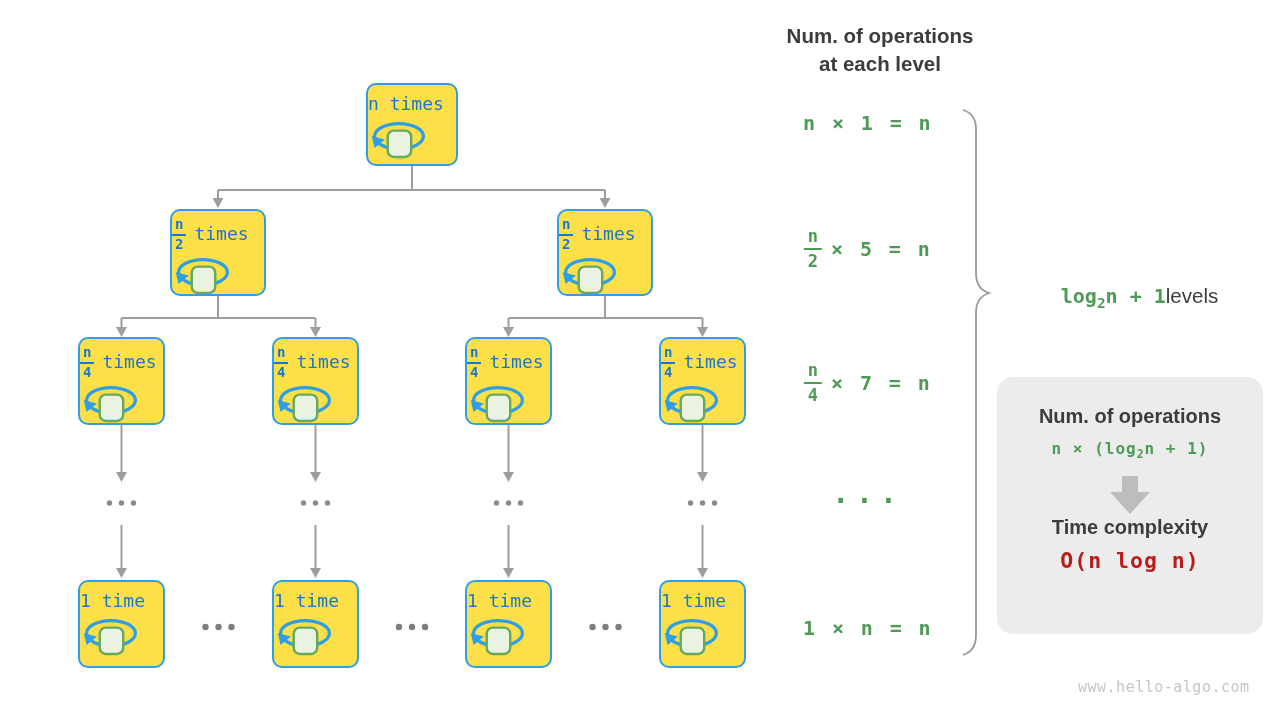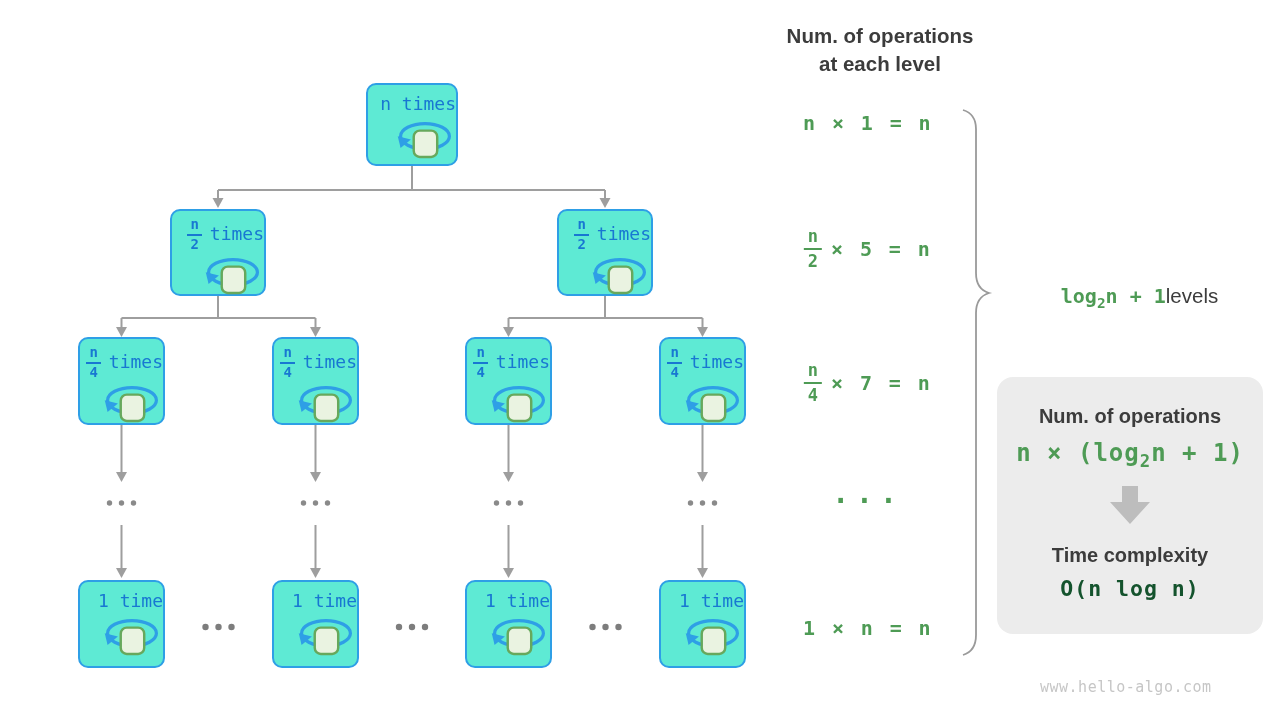--- a/index.html
+++ b/index.html
@@ -1,23 +1,23 @@
 <!DOCTYPE html>
 <html><head>
 <meta charset="utf-8">
 <style>
   html,body{margin:0;padding:0;background:#ffffff;}
   #canvas{position:relative;width:1280px;height:720px;background:#ffffff;overflow:hidden;
           font-family:"Liberation Sans",sans-serif;}
   .wires{position:absolute;left:0;top:0;z-index:0;}
 
   
-  .node{position:absolute;z-index:2;background:#5eead4;border:2.5px solid #2E9FE6;
+  .node{position:absolute;z-index:2;background:#fde047;border:2.5px solid #2E9FE6;
         border-radius:10px;box-sizing:border-box;display:flex;flex-direction:column;
-        align-items:flex-end;}
+        align-items:flex-start;}
   .nlabel{margin-top:8px;color:#1877D2;font-family:"DejaVu Sans Mono",monospace;
           font-size:18px;line-height:22px;display:flex;align-items:center;gap:8px;white-space:nowrap;}
   .node .frac{display:inline-flex;flex-direction:column;align-items:center;line-height:1.05;
         font-weight:700;font-size:14px;}
   .node .fnum{border-bottom:2px solid #1877D2;padding:0 3px 2px;}
   .node .fden{padding-top:1px;}
   .node.fracnode .nlabel{margin-top:6px;}
   .loop{margin-top:3px;flex:0 0 auto;}
 
   
@@ -38,27 +38,27 @@
   .green-math{color:#4E9B55;font-family:"DejaVu Sans Mono",monospace;font-weight:700;font-size:20px;margin-left:39px;}
   .brace-label .lvl{}
   sub{font-size:0.72em;}
 
   
   .summary{position:absolute;left:997px;top:377px;width:266px;height:257px;z-index:2;
            background:#ECECEC;border-radius:16px;display:flex;flex-direction:column;
            align-items:center;box-sizing:border-box;padding-top:28px;}
   .box-title,.box-subtitle{font-weight:700;font-size:20px;color:#3C3C3C;}
   .box-formula{margin-top:11px;color:#4E9B55;font-family:"DejaVu Sans Mono",monospace;
-               font-weight:700;font-size:24px;letter-spacing:1px;}
+               font-weight:700;font-size:16px;letter-spacing:1px;}
   .box-arrow{margin-top:15px;}
-  .box-subtitle{margin-top:18px;}
-  .box-complexity{margin-top:9px;color:#14532d;font-family:"DejaVu Sans Mono",monospace;
+  .box-subtitle{}
+  .box-complexity{margin-top:9px;color:#b91c1c;font-family:"DejaVu Sans Mono",monospace;
                   font-weight:700;font-size:21.5px;letter-spacing:1px;}
 
-  .watermark{position:absolute;left:1040px;top:678px;z-index:2;color:#C6C6C6;
+  .watermark{position:absolute;left:1078px;top:678px;z-index:2;color:#C6C6C6;
              font-family:"DejaVu Sans Mono",monospace;font-size:15px;letter-spacing:0.5px;}
 </style>
 </head>
 <body>
 
 <div id="canvas">
 
   <svg class="wires" width="1280" height="720" viewBox="0 0 1280 720">
     <g stroke="#9E9E9E" stroke-width="2" fill="none">
       <path d="M412,166 V190 M218,190 H605 M218,190 V200 M605,190 V200"></path>

